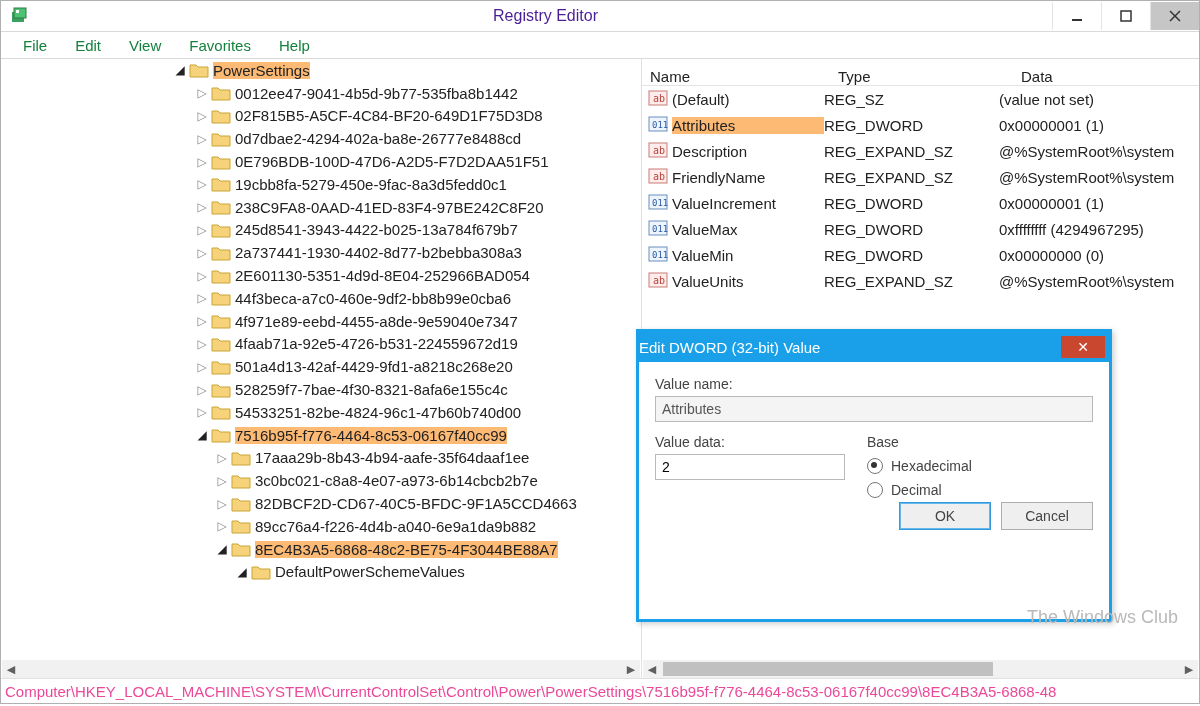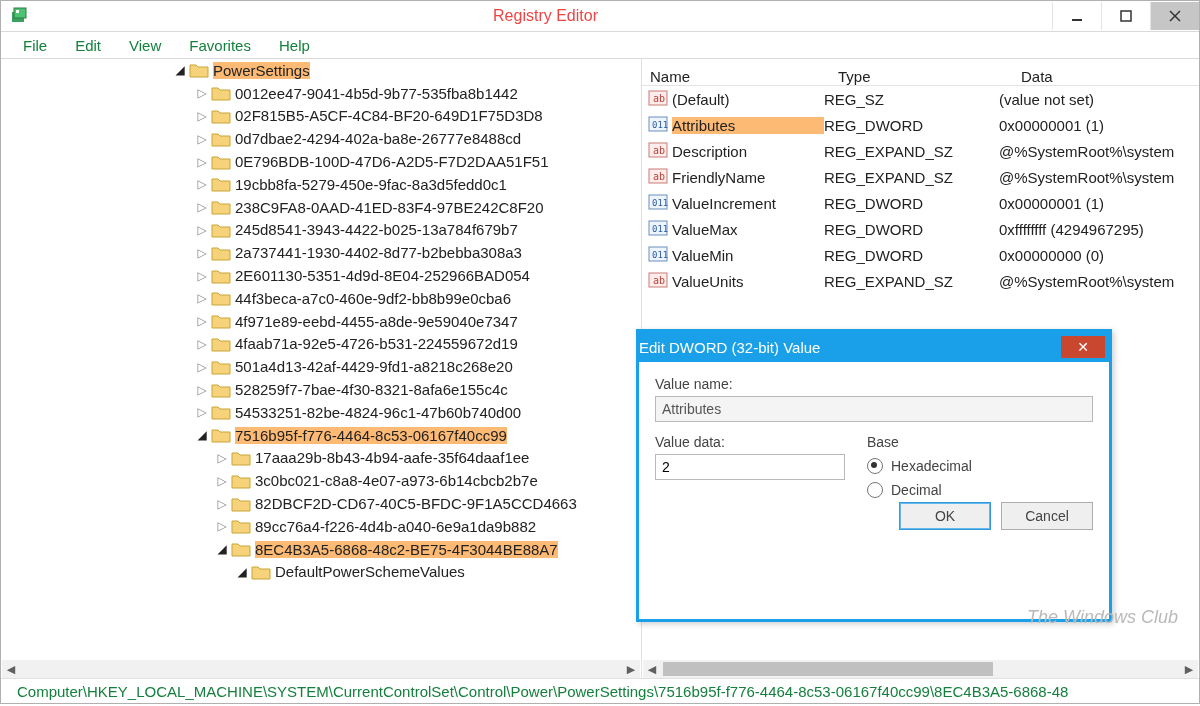--- a/index.html
+++ b/index.html
@@ -1,20 +1,20 @@
 <!DOCTYPE html>
 <html><head>
 <meta charset="utf-8">
 <style>
   html,body{margin:0;padding:0;font-family:"Segoe UI",Tahoma,sans-serif;font-size:13px;color:#222;background:#fff}
   body{width:1200px;height:706px;position:relative;overflow:hidden}
   .window{position:absolute;left:0;top:0;width:1198px;height:702px;border:1px solid #b0b0b0;background:#fff;display:flex;flex-direction:column}
   .titlebar{height:30px;display:flex;align-items:center;border-bottom:1px solid #d9d9d9}
   .titlebar-icon{width:22px;height:22px;margin:0 8px;display:flex;align-items:center;justify-content:center}
-  .titlebar-title{flex:1;text-align:center;font-size:16px;color:#ef4444}
+  .titlebar-title{flex:1;text-align:center;font-size:16px;color:#4c1d95}
   .win-btn{width:48px;height:28px;display:flex;align-items:center;justify-content:center;border-left:1px solid #e4e4e4}
   .win-btn.close{background:#c6c6c6}
   .menubar{height:26px;display:flex;align-items:center;padding-left:8px;border-bottom:1px solid #d9d9d9;font-size:15px;color:#15803d}
   .menuitem{padding:0 14px;cursor:default}
   .body{flex:1;display:flex;border-bottom:1px solid #e0e0e0;overflow:hidden}
   .tree-pane{width:640px;border-right:1px solid #e0e0e0;overflow:hidden;position:relative;font-size:15px;color:#222}
   .tree{position:absolute;left:0;top:0;right:0;bottom:18px;overflow:hidden}
   .row{display:flex;align-items:center;height:22.8px;white-space:nowrap}
   .arrow{width:18px;text-align:center;color:#888;font-size:12px}
   .arrow.open{color:#222}
@@ -31,40 +31,40 @@
   .col.type{width:175px}
   .col.data{flex:1}
   .list-body .lrow{display:flex;align-items:center;height:26px}
   .vicon{width:20px;height:20px;margin:0 4px 0 6px;flex:0 0 20px}
   .lrow .cname{width:152px}
   .lrow .ctype{width:175px}
   .lrow .cdata{flex:1;overflow:hidden;white-space:nowrap}
   .hscroll{position:absolute;left:1px;right:1px;bottom:0;height:18px;background:#f1f1f1;display:flex;align-items:center}
   .hscroll .thumb{height:14px;background:#c0c0c0}
   .hscroll .arrowbtn{width:18px;height:18px;display:flex;align-items:center;justify-content:center;color:#606060;font-size:11px}
-  .statusbar{height:24px;display:flex;align-items:center;padding-left:16px;font-size:15px;color:#15803d;white-space:nowrap;overflow:hidden}
+  .statusbar{height:24px;display:flex;align-items:center;padding-left:4px;font-size:15px;color:#ec4899;white-space:nowrap;overflow:hidden}
   
   .dlg{position:absolute;left:636px;top:329px;width:470px;height:287px;background:#fff;border:3px solid #1aa0e8;box-shadow:2px 2px 6px rgba(0,0,0,.2)}
   .dlg-title{height:30px;background:#1aa0e8;color:#fff;display:flex;align-items:center}
   .dlg-title-text{flex:1;text-align:left;font-size:15px}
   .dlg-close{width:44px;height:22px;margin-right:4px;background:#c9472e;color:#fff;display:flex;align-items:center;justify-content:center;font-size:14px}
   .dlg-body{padding:12px 16px 0 16px;font-size:14px;color:#444}
   .dlg-label{margin-top:2px;margin-bottom:4px}
   .dlg-input{width:100%;box-sizing:border-box;border:1px solid #b9b9b9;height:26px;padding:2px 6px;font-size:14px;background:#fff}
   .dlg-input.ro{background:#f4f4f4;color:#555}
   .dlg-row{display:flex;margin-top:10px}
   .dlg-left{width:212px}
   .dlg-right{flex:1}
   .radio{display:flex;align-items:center;height:24px}
   .radio .dot{width:14px;height:14px;border:1px solid #777;border-radius:50%;margin-right:8px;position:relative}
   .radio .dot.sel::after{content:"";position:absolute;left:3px;top:3px;width:6px;height:6px;background:#333;border-radius:50%}
   .dlg-buttons{display:flex;justify-content:flex-end;}
   .dlg-btn{width:90px;height:26px;border:1px solid #adadad;background:#efefef;margin-left:10px;display:flex;align-items:center;justify-content:center;font-size:14px}
   .dlg-btn.primary{border:1px solid #3399dd;box-shadow:0 0 0 1px #66b8ea inset}
-  .watermark{position:absolute;right:22px;bottom:80px;font-style:italic;color:#b9b9b9;font-size:18px;pointer-events:none;line-height:18px}
+  .watermark{position:absolute;right:22px;bottom:80px;color:#b9b9b9;font-size:18px;pointer-events:none;line-height:18px}
 </style>
 </head>
 <body>
 
 <div class="window">
 
   <div class="titlebar">
     <div class="titlebar-icon">
       <svg width="20" height="20" viewBox="0 0 20 20">
           <rect x="2" y="6" width="12" height="10" fill="#3aa05d"></rect>

